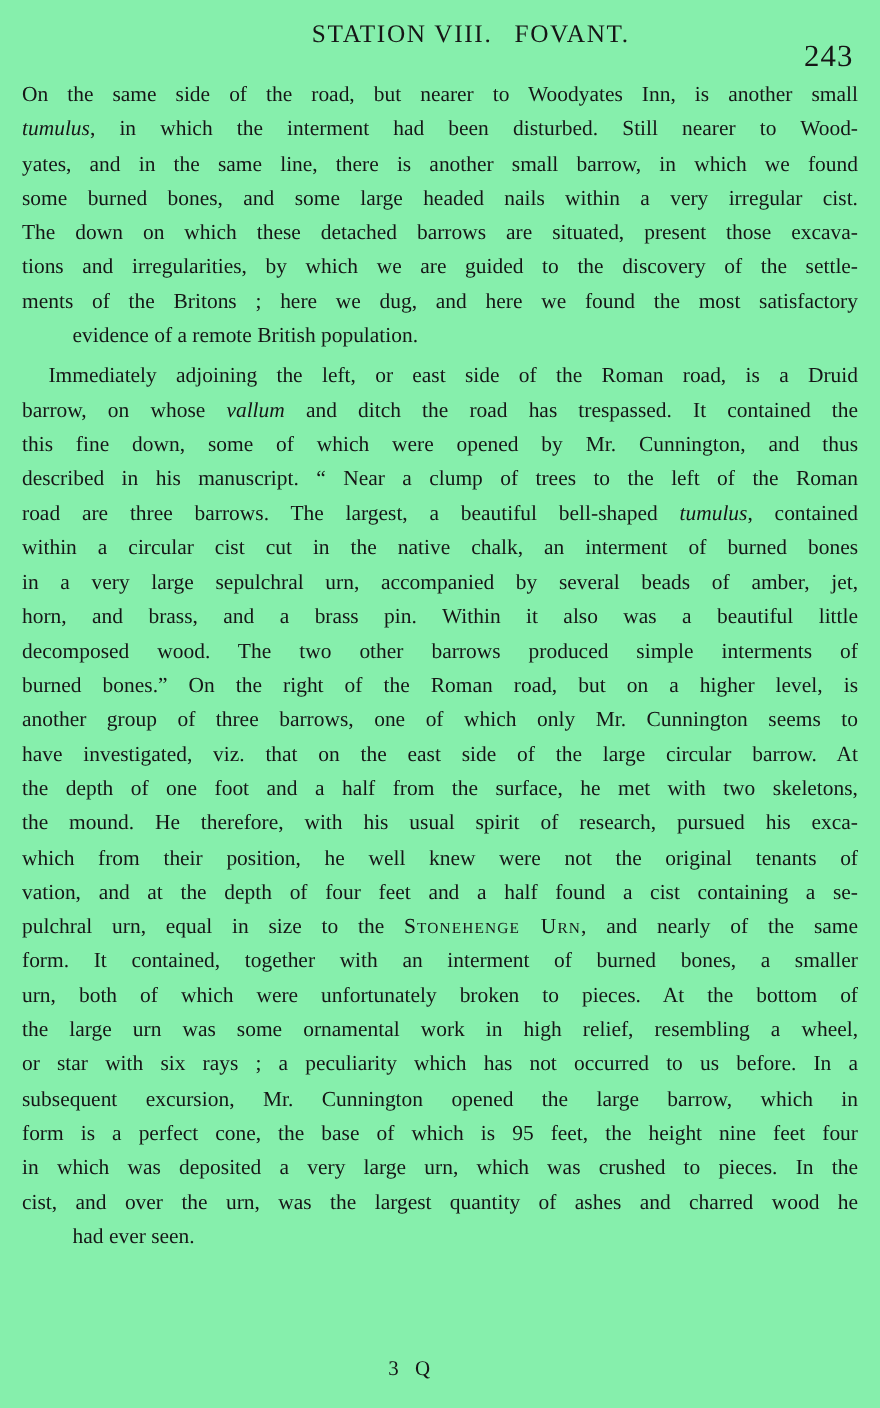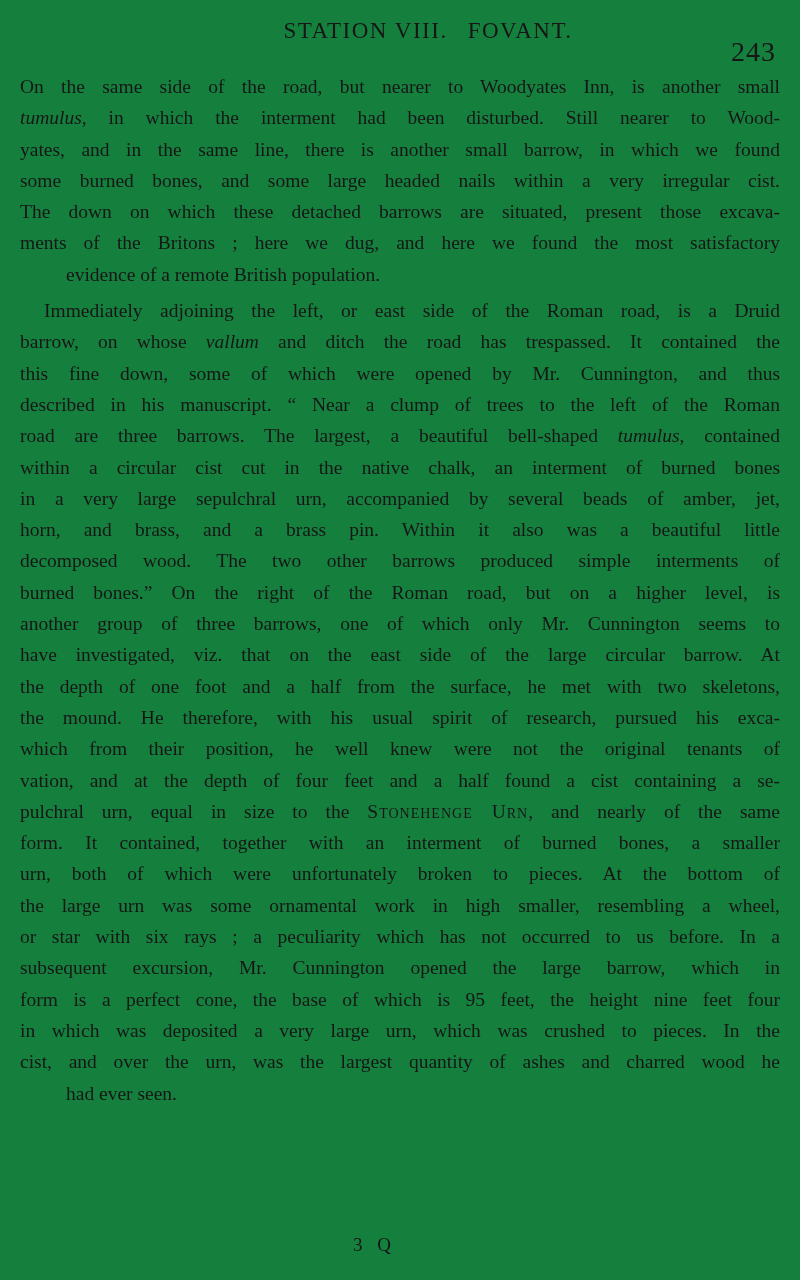--- a/index.html
+++ b/index.html
@@ -4,21 +4,21 @@
 <style>
   html, body {
     margin: 0;
     padding: 0;
     background: #ffffff;
   }
   .page {
     position: relative;
     width: 800px;
     height: 1280px;
-    background: #15803d;
+    background: #86efac;
     color: #161616;
     font-family: "Liberation Serif", serif;
     overflow: hidden;
   }
   
   .running-head {
     position: absolute;
     top: 18px;
     left: 0;
     right: 0;
@@ -98,20 +98,21 @@
   </div>
 
   <div class="page-body">
 
   <div class="paragraph">
         <div class="line">On the same side of the road, but nearer to Woodyates Inn, is another small</div>
         <div class="line"><i>tumulus</i>, in which the interment had been disturbed. Still nearer to Wood-</div>
         <div class="line">yates, and in the same line, there is another small barrow, in which we found</div>
         <div class="line">some burned bones, and some large headed nails within a very irregular cist.</div>
         <div class="line">The down on which these detached barrows are situated, present those excava-</div>
+        <div class="line">tions and irregularities, by which we are guided to the discovery of the settle-</div>
         <div class="line">ments of the Britons ; here we dug, and here we found the most satisfactory</div>
         <div class="line last">evidence of a remote British population.</div>
       </div>
       <div class="paragraph">
         <div class="line indent">Immediately adjoining the left, or east side of the Roman road, is a Druid</div>
         <div class="line">barrow, on whose <i>vallum</i> and ditch the road has trespassed. It contained the</div>
         <div class="line">this fine down, some of which were opened by Mr. Cunnington, and thus</div>
         <div class="line">described in his manuscript. “ Near a clump of trees to the left of the Roman</div>
         <div class="line">road are three barrows. The largest, a beautiful bell-shaped <i>tumulus</i>, contained</div>
         <div class="line">within a circular cist cut in the native chalk, an interment of burned bones</div>
@@ -121,21 +122,21 @@
         <div class="line">burned bones.” On the right of the Roman road, but on a higher level, is</div>
         <div class="line">another group of three barrows, one of which only Mr. Cunnington seems to</div>
         <div class="line">have investigated, viz. that on the east side of the large circular barrow. At</div>
         <div class="line">the depth of one foot and a half from the surface, he met with two skeletons,</div>
         <div class="line">the mound. He therefore, with his usual spirit of research, pursued his exca-</div>
         <div class="line">which from their position, he well knew were not the original tenants of</div>
         <div class="line">vation, and at the depth of four feet and a half found a cist containing a se-</div>
         <div class="line">pulchral urn, equal in size to the <span class="sc">Stonehenge Urn</span>, and nearly of the same</div>
         <div class="line">form. It contained, together with an interment of burned bones, a smaller</div>
         <div class="line">urn, both of which were unfortunately broken to pieces. At the bottom of</div>
-        <div class="line">the large urn was some ornamental work in high smaller, resembling a wheel,</div>
+        <div class="line">the large urn was some ornamental work in high relief, resembling a wheel,</div>
         <div class="line">or star with six rays ; a peculiarity which has not occurred to us before. In a</div>
         <div class="line">subsequent excursion, Mr. Cunnington opened the large barrow, which in</div>
         <div class="line">form is a perfect cone, the base of which is 95 feet, the height nine feet four</div>
         <div class="line">in which was deposited a very large urn, which was crushed to pieces. In the</div>
         <div class="line">cist, and over the urn, was the largest quantity of ashes and charred wood he</div>
         <div class="line last">had ever seen.</div>
       </div>
     </div>
 
   <div class="signature">3 Q</div>

